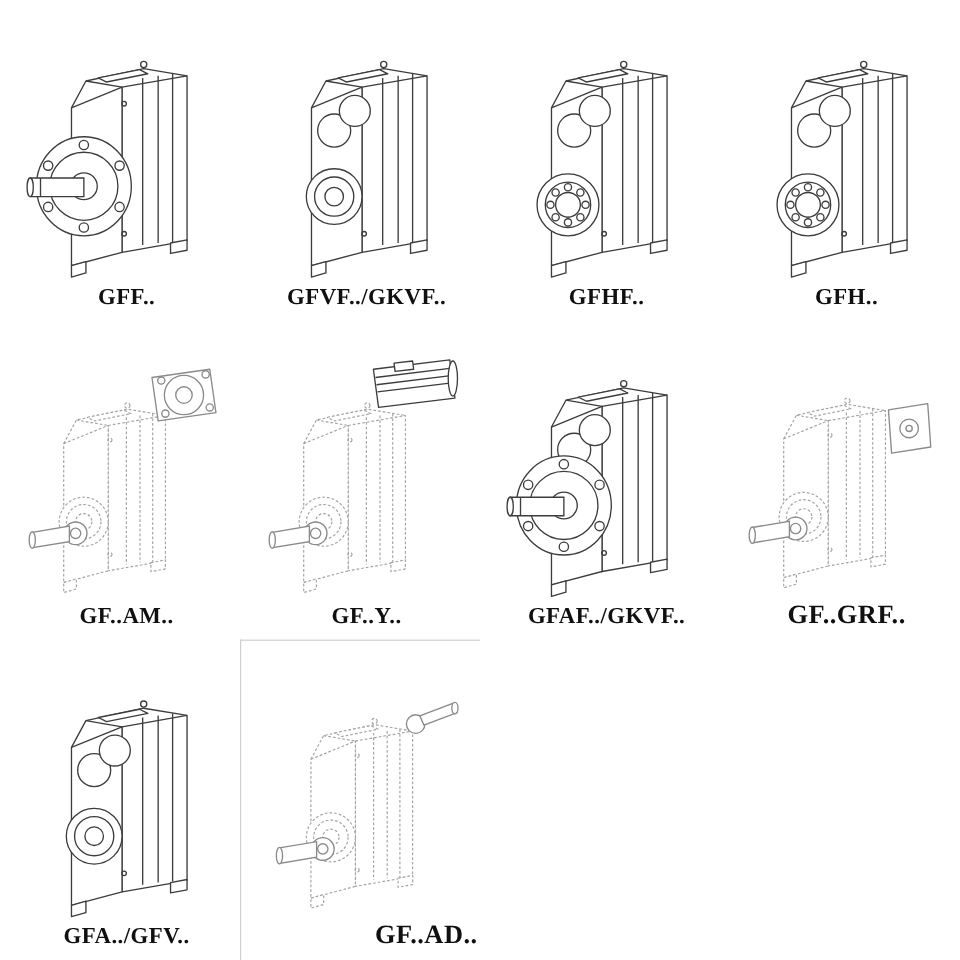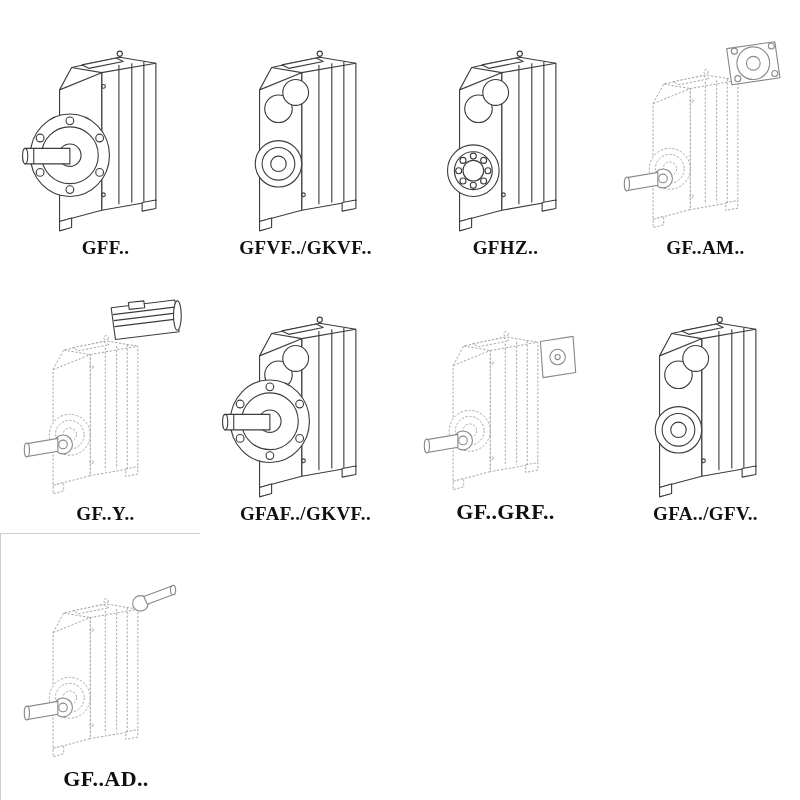--- a/index.html
+++ b/index.html
@@ -8,21 +8,21 @@
     display:grid;
     grid-template-columns:repeat(4,1fr);
     grid-template-rows:repeat(3,1fr);
     font-family:"Liberation Serif", serif;
     box-sizing:border-box;
   }
   .cell{
     display:flex;flex-direction:column;align-items:center;justify-content:flex-end;
     padding:4px 2px 8px 13px;box-sizing:border-box;
   }
-  .cell.boxed{border-left:1px solid #cfcfcf;border-top:1px solid #cfcfcf;}
+  .cell.boxed{border-left:1px solid #cfcfcf;border-top:1px solid #cfcfcf;align-items:flex-end;}
   .draw{width:172px;height:202px;flex:0 0 auto;}
   .label{
     font-weight:700;font-size:19px;color:#101010;
     margin-top:4px;letter-spacing:.4px;white-space:nowrap;text-align:center;
   }
   .label.big{font-size:22px;}
   
   use.solid{color:#3d3d3d;}
   use.soft{color:#8a8a8a;}
   use.dashed{color:#a4a4a4;stroke-dasharray:3 2.2;}
@@ -156,24 +156,32 @@
     </svg>
     <div class="label">GFVF../GKVF..</div>
   </div>
 
   <div class="cell">
     <svg class="draw" viewBox="0 0 200 230">
       <use href="#gb-body" class="solid"></use>
       <use href="#topbores" class="solid"></use>
       <use href="#bearing" class="solid"></use>
     </svg>
-    <div class="label">GFHZ..</div>
-  </div>
-
-
+    <div class="label">GFHF..</div>
+  </div>
+
+
+  <div class="cell">
+    <svg class="draw" viewBox="0 0 200 230">
+      <use href="#gb-body" class="solid"></use>
+      <use href="#topbores" class="solid"></use>
+      <use href="#bearing" class="solid"></use>
+    </svg>
+    <div class="label">GFH..</div>
+  </div>
 
 
   <div class="cell">
     <svg class="draw" viewBox="0 0 200 230">
       <use href="#gb-body" class="dashed" transform="translate(-2,24) scale(0.88)"></use>
       <use href="#hollowbore" class="dashed" transform="translate(-2,24) scale(0.88)"></use>
       <use href="#outshaft" class="soft"></use>
       <use href="#amflange" class="soft"></use>
     </svg>
     <div class="label">GF..AM..</div>

